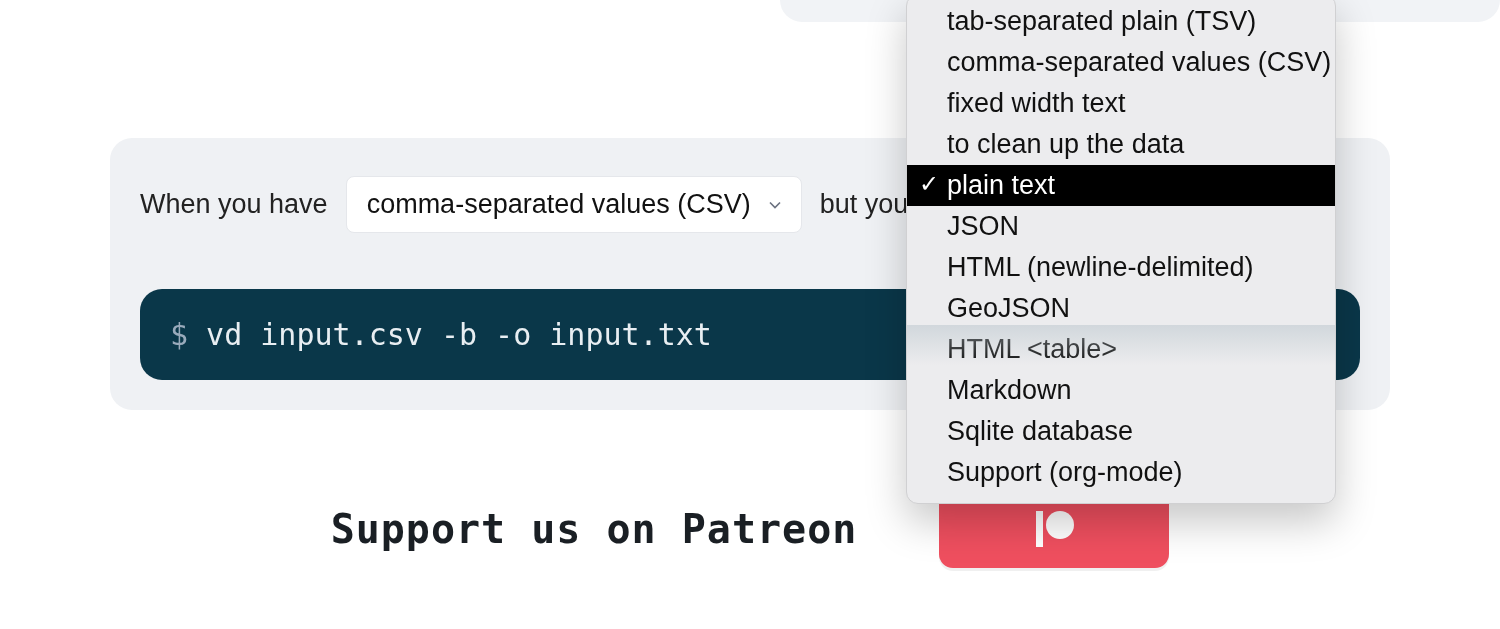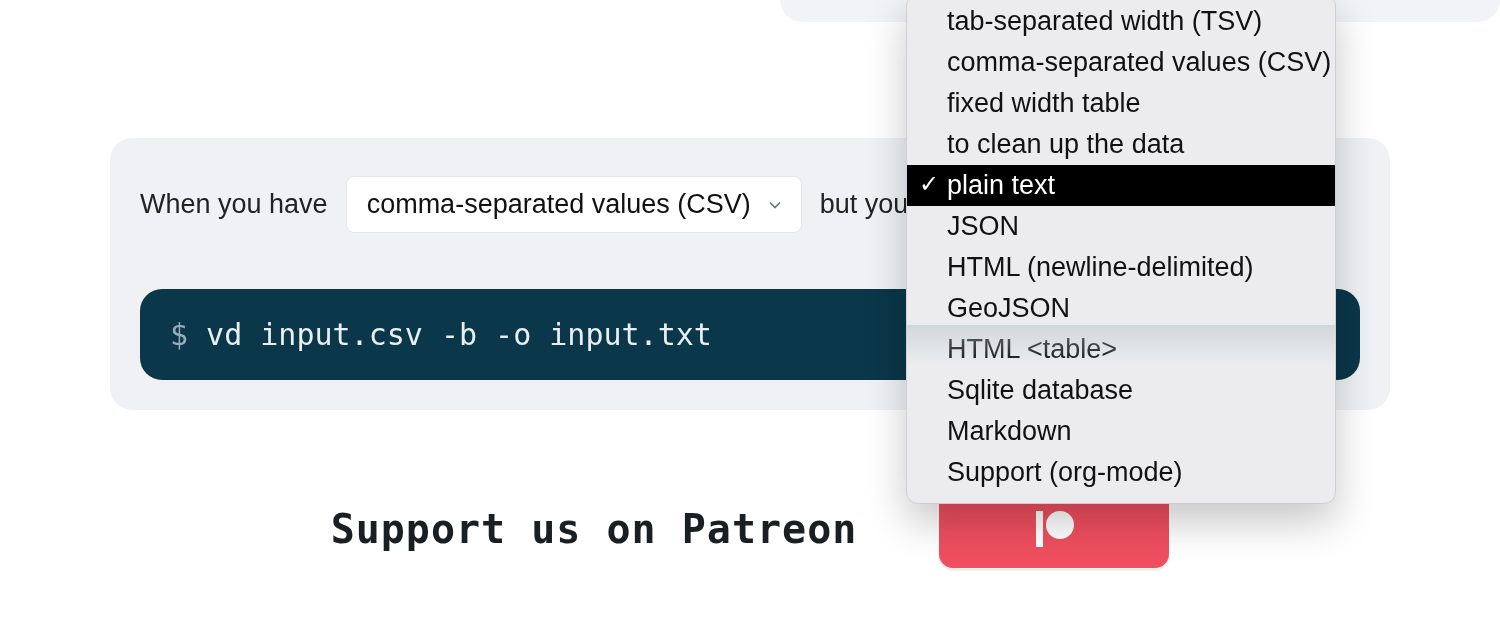--- a/index.html
+++ b/index.html
@@ -181,25 +181,25 @@
   <span class="patreon-text">Support us on Patreon</span>
   <a class="patreon-button">
     <svg width="48" height="48" viewBox="0 0 48 48">
       <rect x="6" y="6" width="7" height="36" fill="#fff"></rect>
       <circle cx="30" cy="20" r="14" fill="#fff"></circle>
     </svg>
   </a>
 </div>
 
 <div class="select-popup" id="target-popup">
-    <div class="select-item">tab-separated width (TSV)</div>
+    <div class="select-item">tab-separated plain (TSV)</div>
     <div class="select-item">comma-separated values (CSV)</div>
-    <div class="select-item">fixed width table</div>
+    <div class="select-item">fixed width text</div>
     <div class="select-item">to clean up the data</div>
     <div class="select-item selected">plain text</div>
     <div class="select-item">JSON</div>
     <div class="select-item">HTML (newline-delimited)</div>
     <div class="select-item">GeoJSON</div>
     <div class="select-item">HTML &lt;table&gt;</div>
+    <div class="select-item">Markdown</div>
     <div class="select-item">Sqlite database</div>
-    <div class="select-item">Markdown</div>
     <div class="select-item">Support (org-mode)</div>
   </div>
 
 </body></html>

